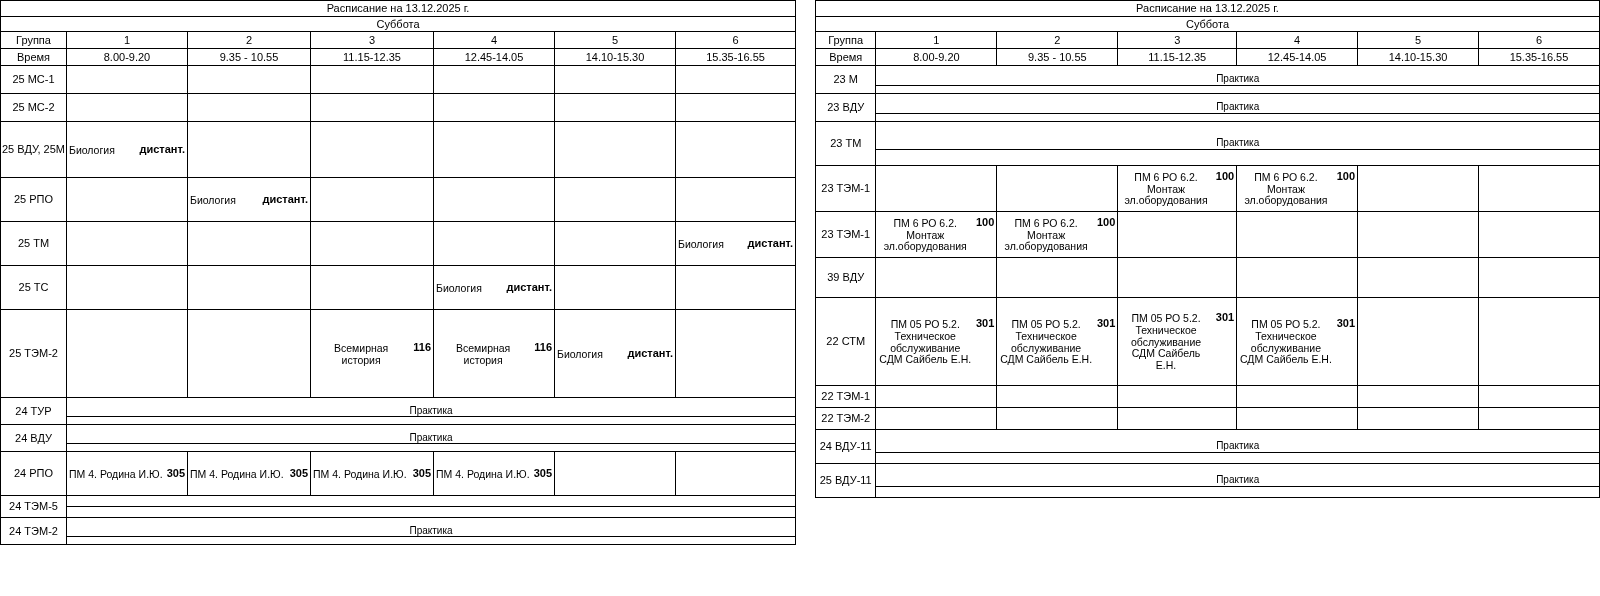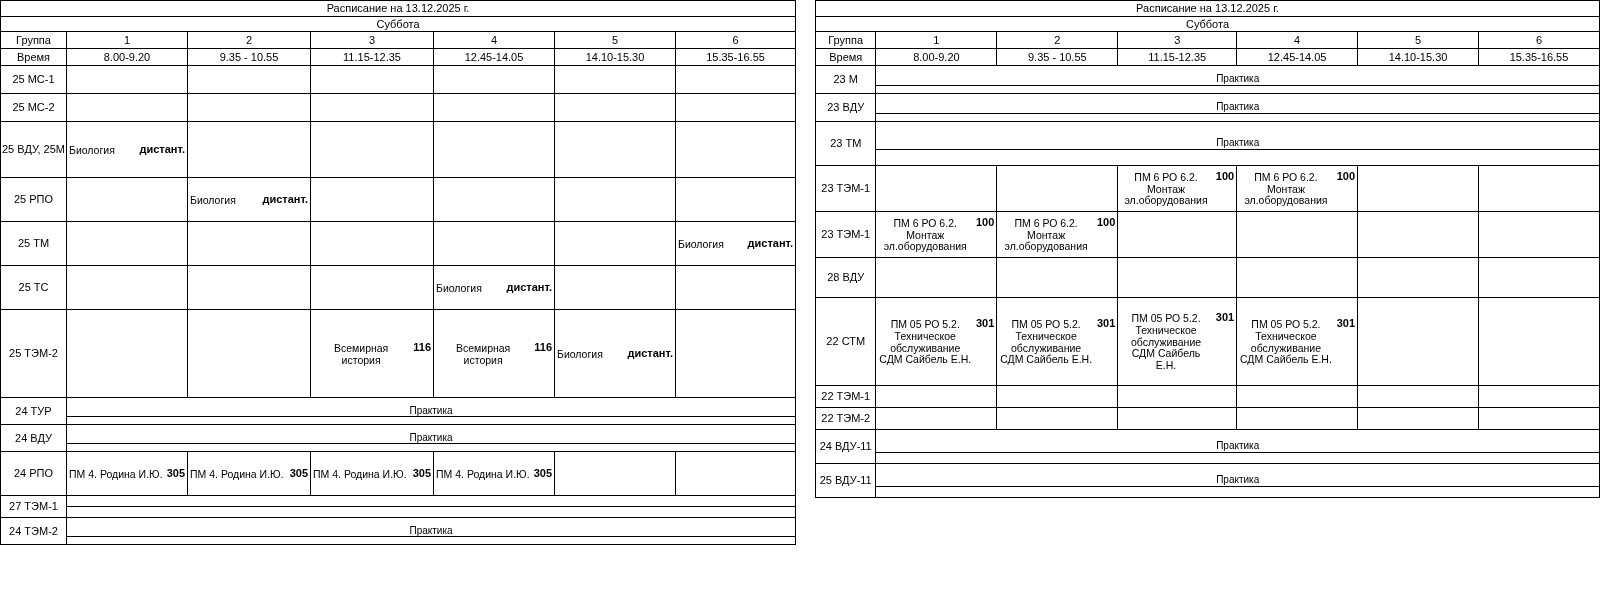--- a/index.html
+++ b/index.html
@@ -339,21 +339,21 @@
               </div>
             </td>
             <td>
               <div class="empty"></div>
             </td>
             <td>
               <div class="empty"></div>
             </td>
           </tr>
           <tr style="height: 22px;">
-            <td class="grp">27 ТЭМ-1</td>
+            <td class="grp">24 ТЭМ-5</td>
             <td colspan="6" style="padding: 0px;">
               <div class="sub-split">
                 <div class="prac"></div>
                 <div></div>
               </div>
             </td>
           </tr>
           <tr style="height: 27px;">
             <td class="grp">24 ТЭМ-2</td>
             <td colspan="6" style="padding: 0px;">
@@ -480,21 +480,21 @@
               <div class="empty"></div>
             </td>
             <td>
               <div class="empty"></div>
             </td>
             <td>
               <div class="empty"></div>
             </td>
           </tr>
           <tr style="height: 40px;">
-            <td class="grp">28 ВДУ</td>
+            <td class="grp">39 ВДУ</td>
             <td>
               <div class="empty"></div>
             </td>
             <td>
               <div class="empty"></div>
             </td>
             <td>
               <div class="empty"></div>
             </td>
             <td>

